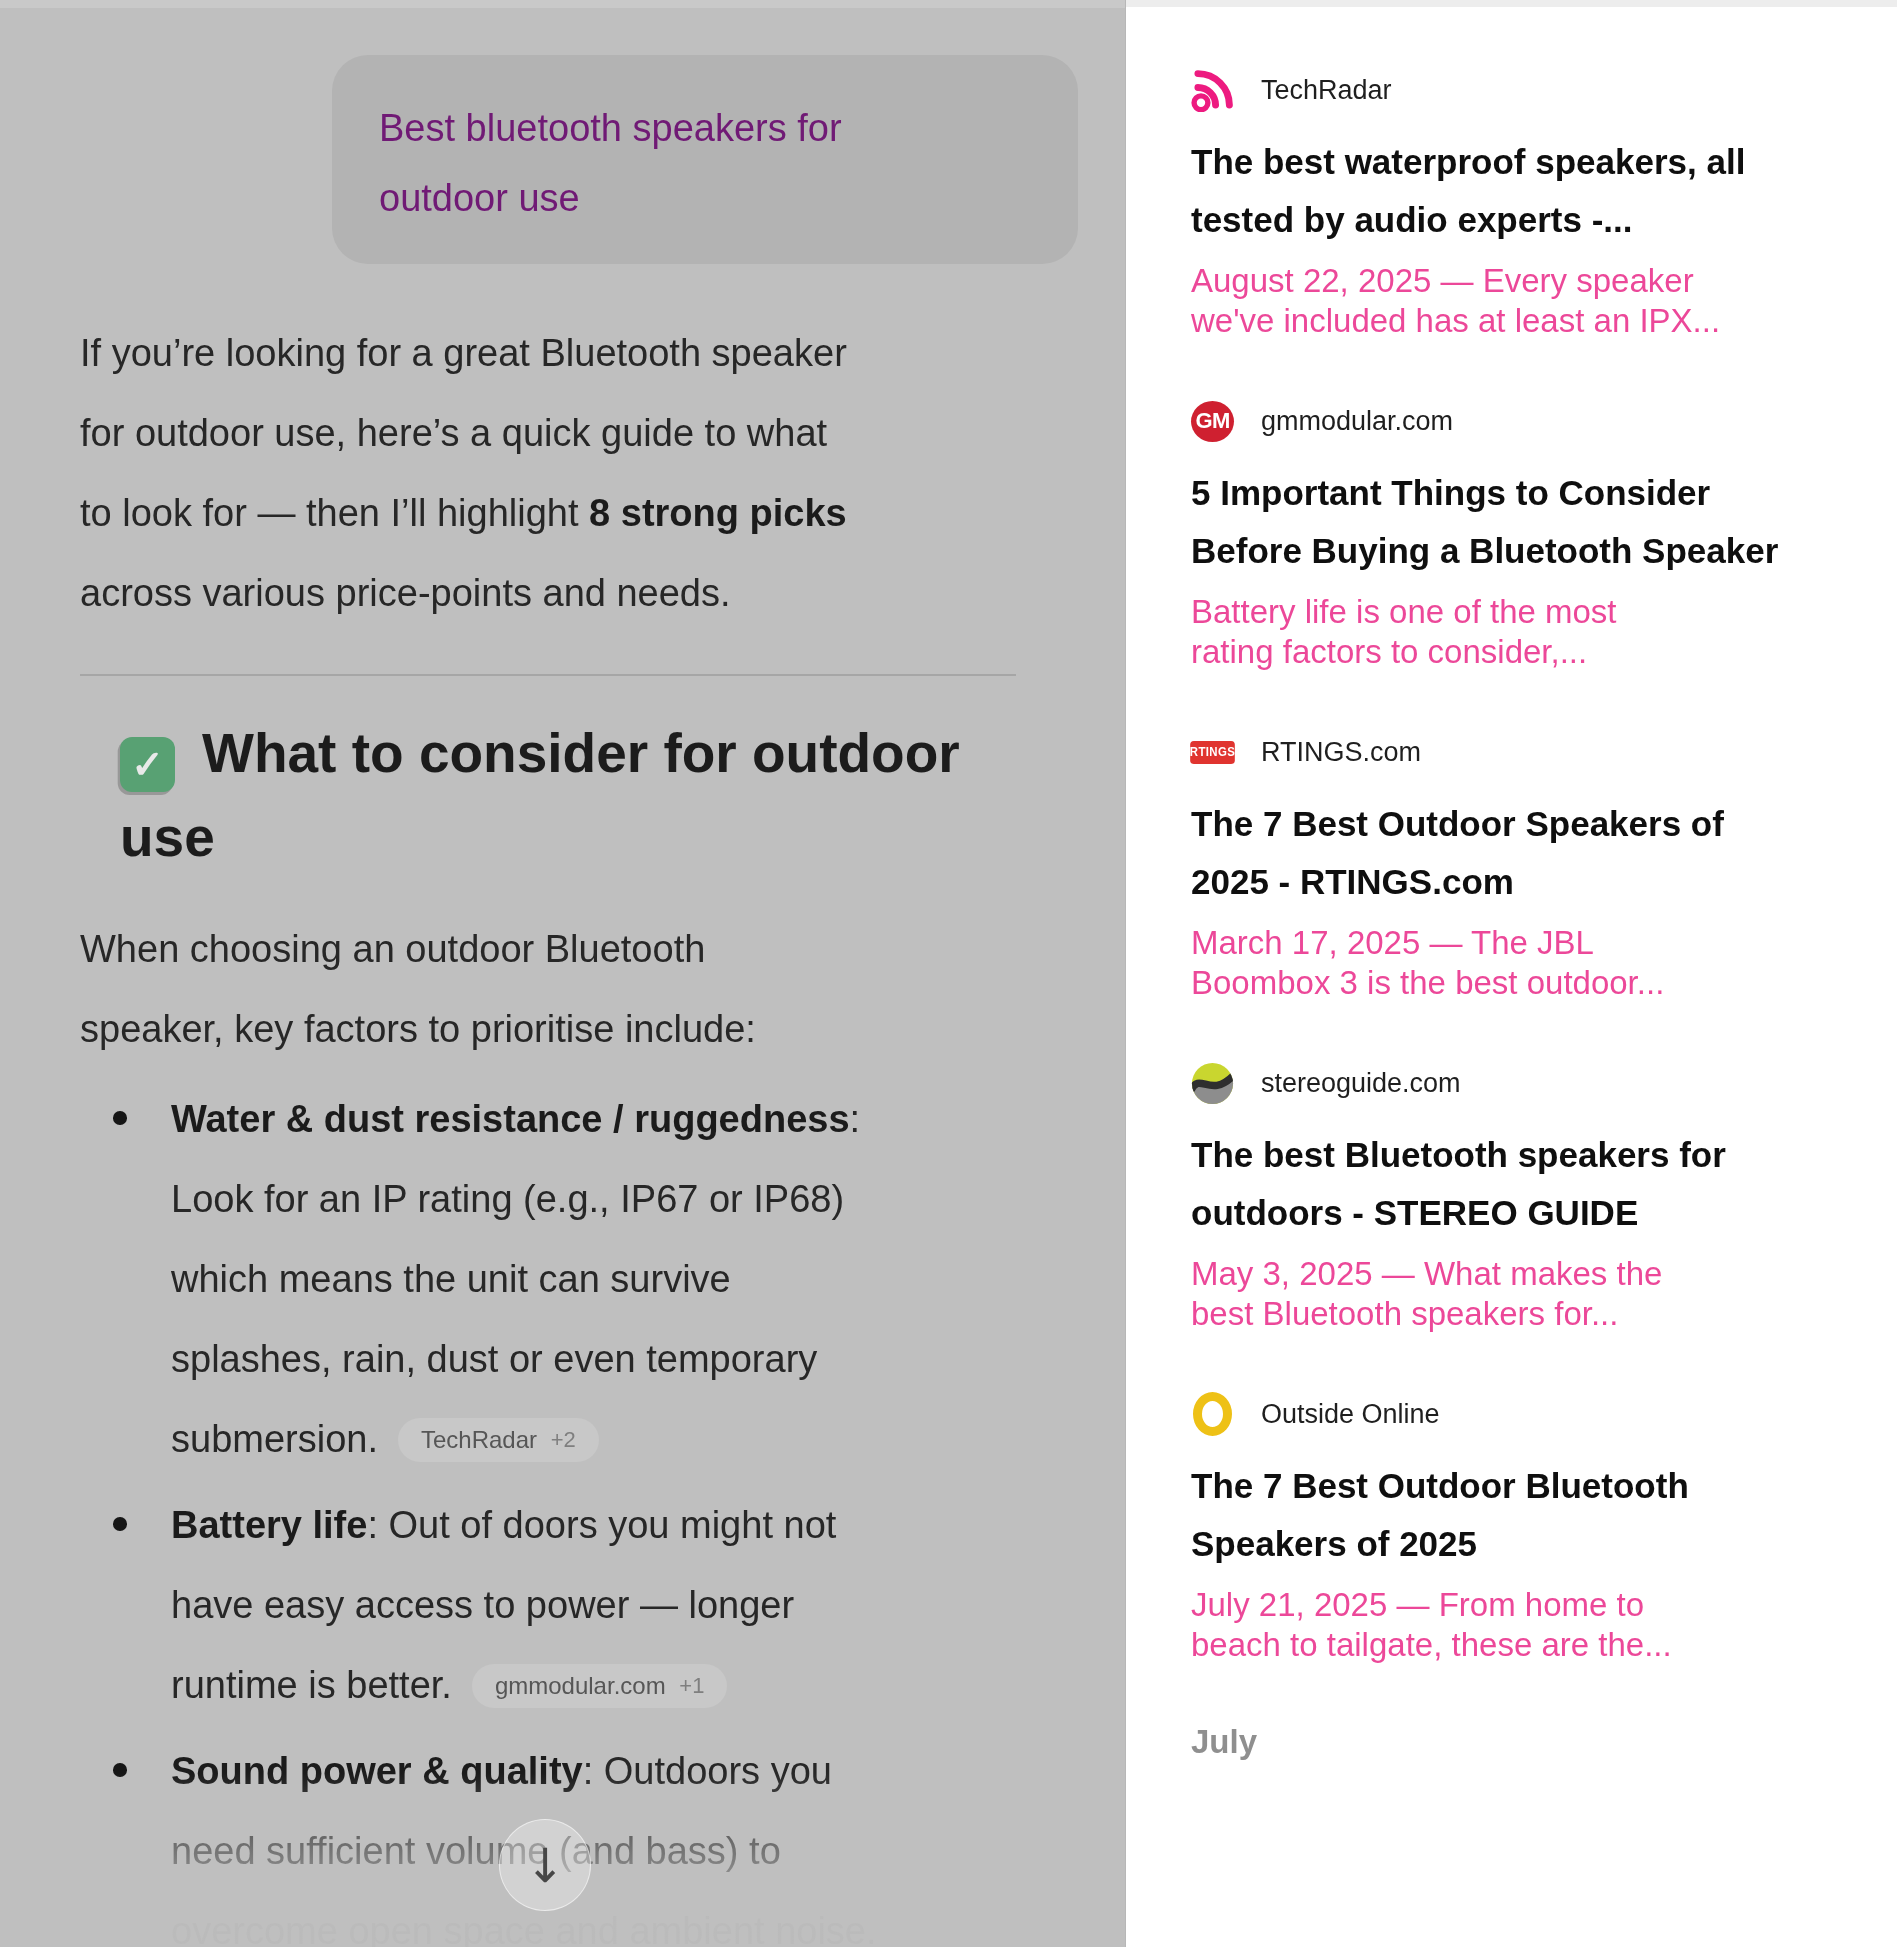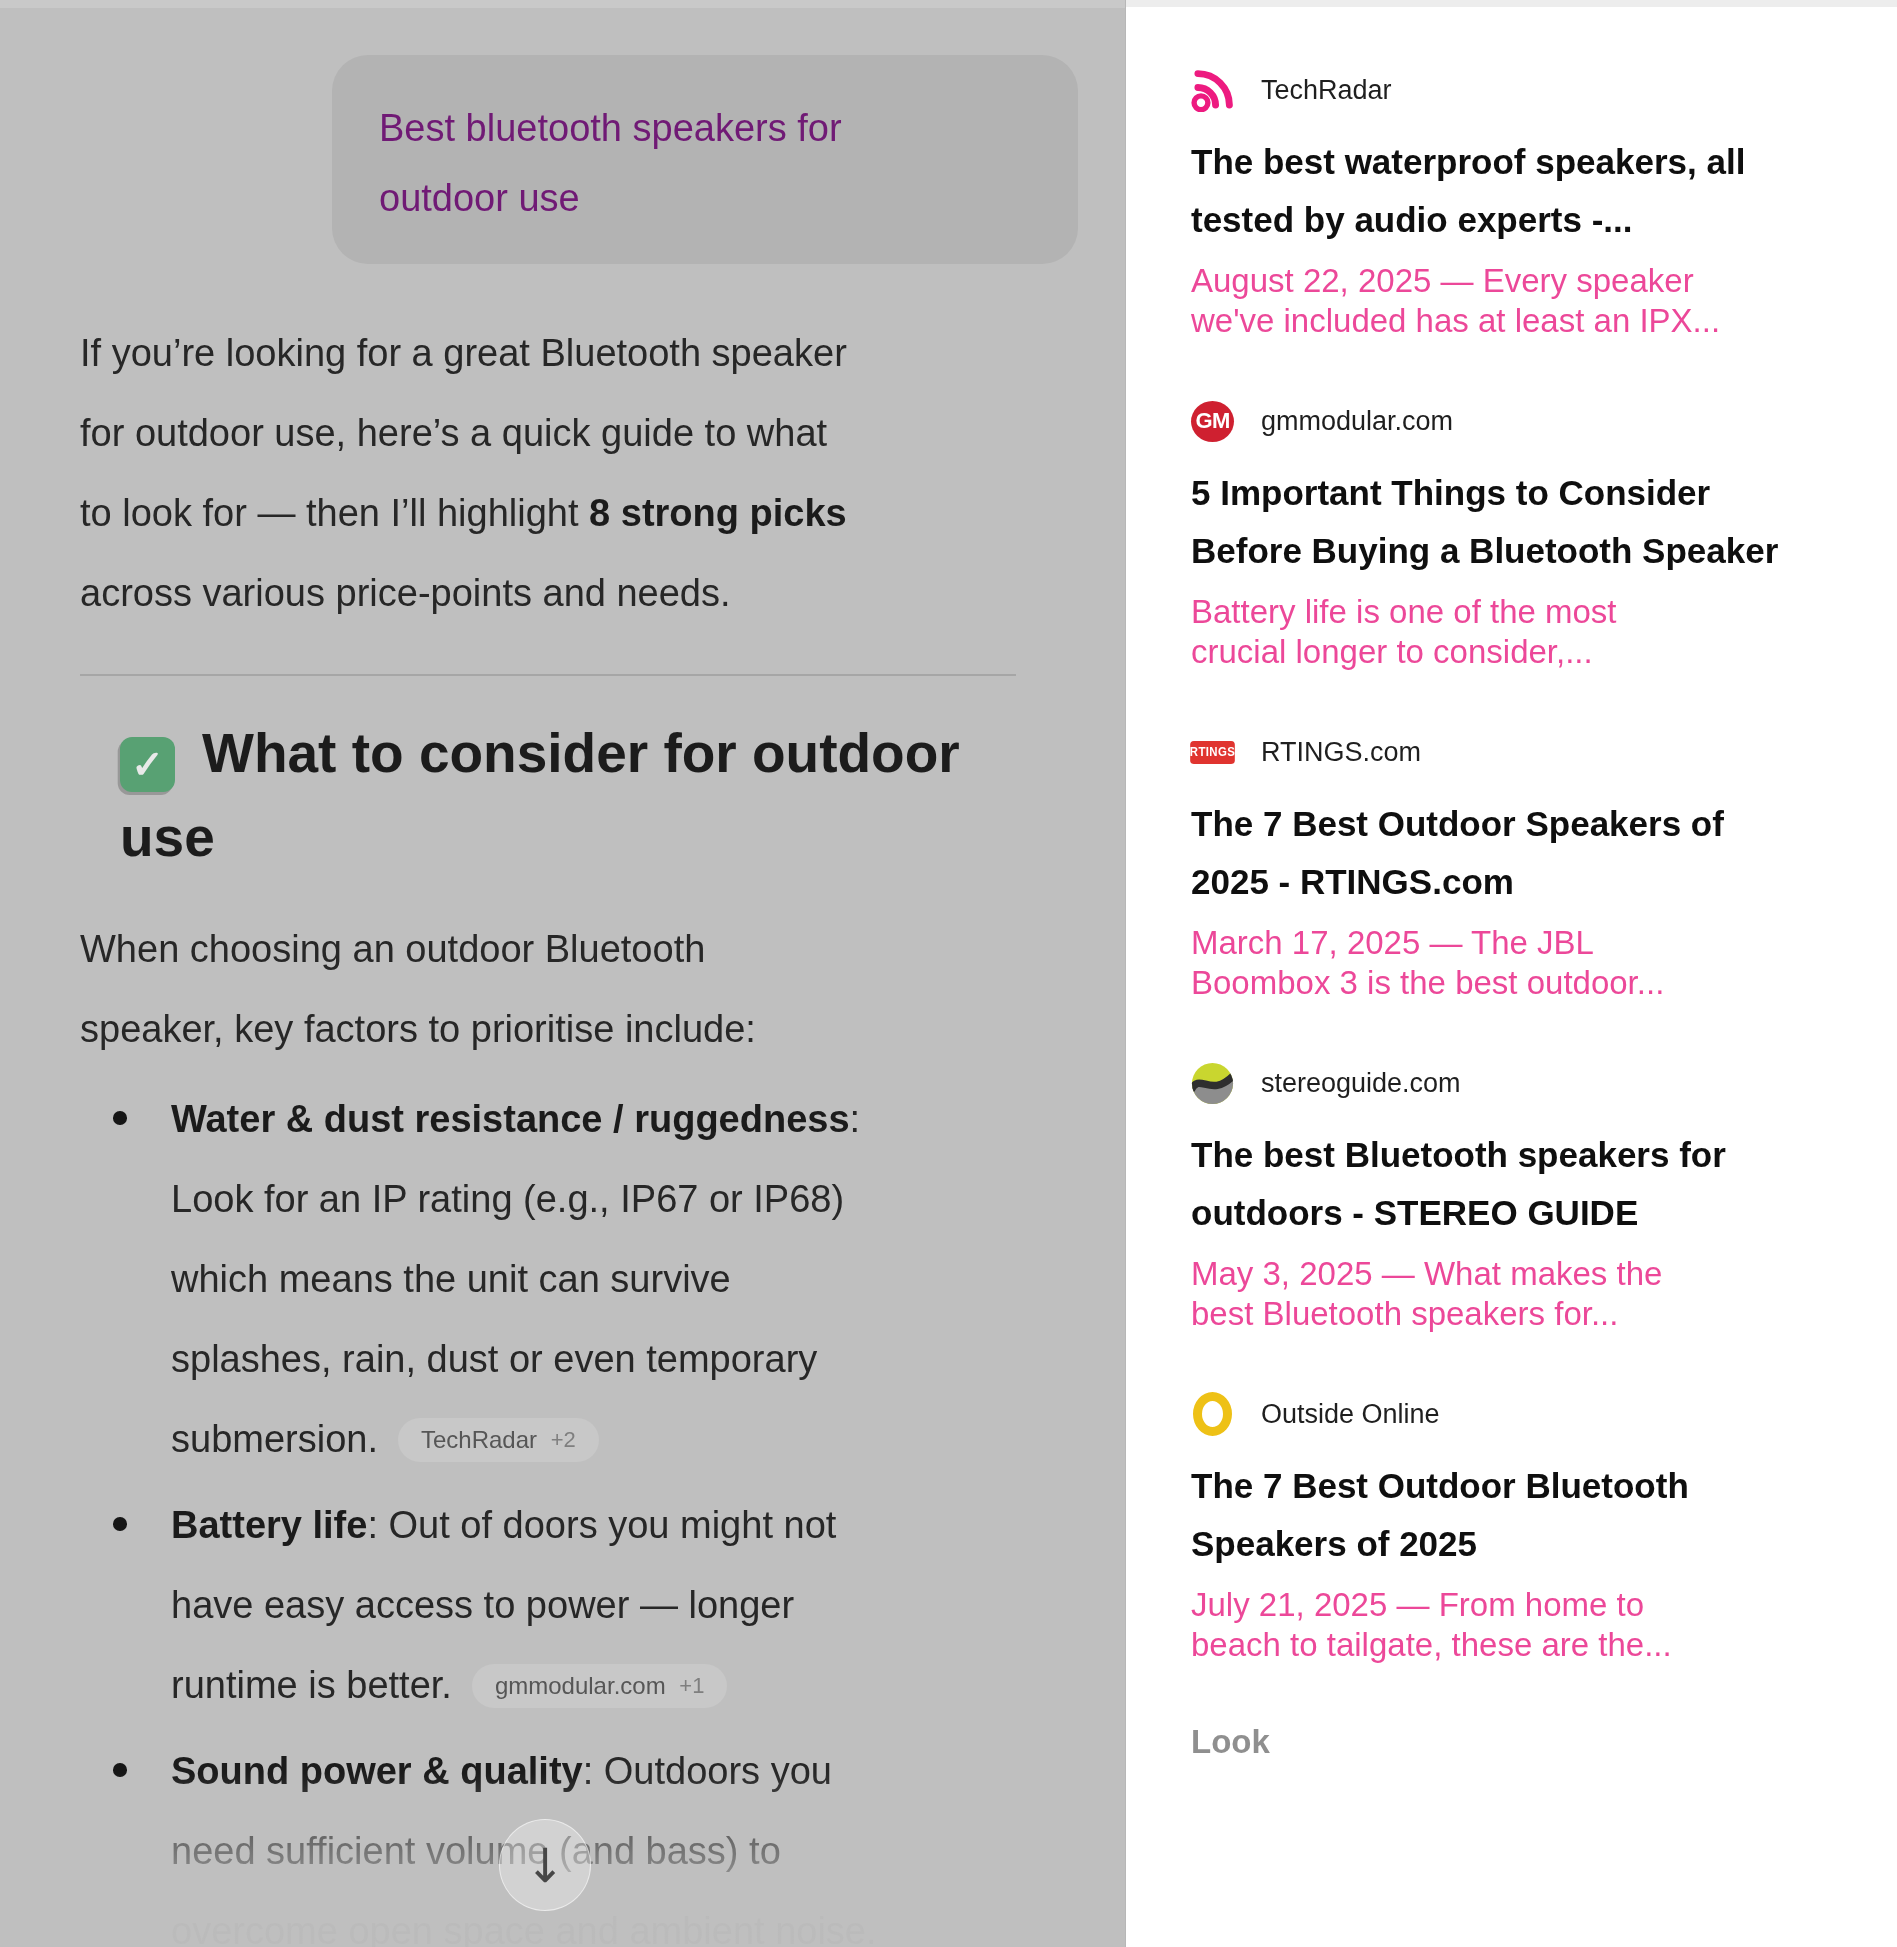--- a/index.html
+++ b/index.html
@@ -186,21 +186,21 @@
   <div class="result">
     <div class="result-header">
       <span class="favicon">
         <span class="gm-badge">GM</span>
       </span>
       <span class="source-name">gmmodular.com</span>
     </div>
     <div class="result-title">5 Important Things to Consider
 Before Buying a Bluetooth Speaker</div>
     <div class="result-snippet">Battery life is one of the most
-crucial longer to consider,...</div>
+rating factors to consider,...</div>
   </div>
 
   <div class="result">
     <div class="result-header">
       <span class="favicon">
         <span class="rtings-badge">RTINGS</span>
       </span>
       <span class="source-name">RTINGS.com</span>
     </div>
     <div class="result-title">The 7 Best Outdoor Speakers of
@@ -239,15 +239,15 @@
         <span class="outside-badge"></span>
       </span>
       <span class="source-name">Outside Online</span>
     </div>
     <div class="result-title">The 7 Best Outdoor Bluetooth
 Speakers of 2025</div>
     <div class="result-snippet">July 21, 2025 — From home to
 beach to tailgate, these are the...</div>
   </div>
 
-  <div class="more-link">Look</div>
+  <div class="more-link">July</div>
 </div>
 
 
 </body></html>

